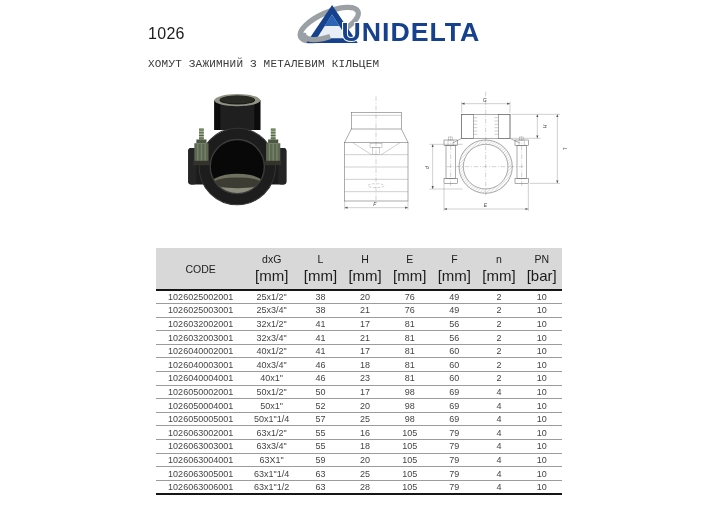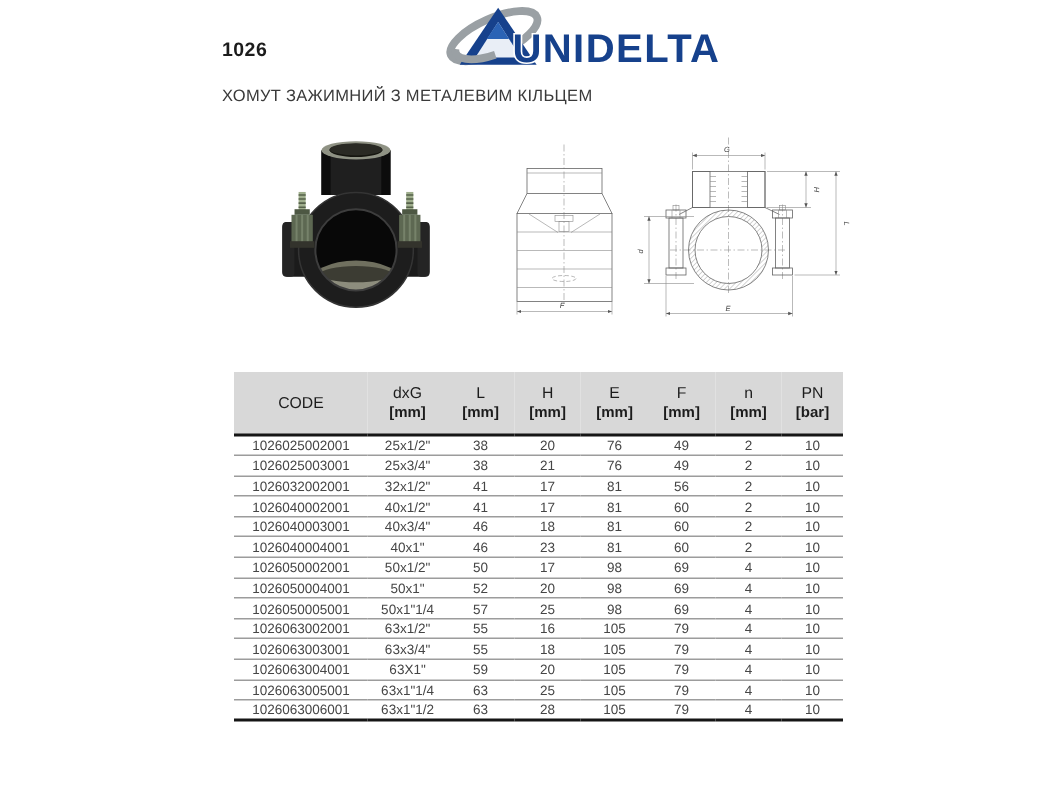--- a/index.html
+++ b/index.html
@@ -4,40 +4,40 @@
 <style>
   :root{
     --logo-blue:#16418c; --logo-gray:#9aa0a4; --header-bg:#d8d8d8;
     --line-dark:#151515; --row-line:#9c9c9c; --body-text:#454545; --draw:#646464;
   }
   *{box-sizing:border-box;}
   html,body{margin:0;padding:0;}
   body{width:704px;height:528px;background:#ffffff;position:relative;overflow:hidden;
        font-family:"Liberation Sans","DejaVu Sans",sans-serif;color:#1c1c1c;}
   .abs{position:absolute;}
-  #product-code{left:148px;top:25px;font-size:13px;font-weight:bold;letter-spacing:.3px;}
+  #product-code{left:148px;top:25px;font-size:16px;font-weight:normal;letter-spacing:.3px;}
   #logo{left:296px;top:4px;width:190px;height:44px;}
-  #subtitle{left:148px;top:58px;font-size:11px;color:#3a3a3a;letter-spacing:.2px;}
+  #subtitle{left:148px;top:58px;font-size:11px;color:#3a3a3a;letter-spacing:.2px;font-family:Liberation Mono, monospace;}
   #photo{left:165px;top:86px;width:148px;height:132px;}
   #view-side{left:332px;top:87px;width:88px;height:130px;}
   #view-section{left:420px;top:87px;width:160px;height:133px;}
   svg{display:block;}
   svg text{font-family:"Liberation Sans","DejaVu Sans",sans-serif;}
   .dim-label{font-style:italic;font-size:15px;fill:#4a4a4a;}
   .dline{stroke:var(--draw);stroke-width:1.6;fill:none;}
   .dthin{stroke:#8a8a8a;stroke-width:1.2;fill:none;}
   .cl{stroke:#8f8f8f;stroke-width:1.2;fill:none;stroke-dasharray:14 5 3 5;}
   
   #spec-table-wrap{left:156px;top:216px;width:406px;margin-top:32px;}
   table{width:100%;border-collapse:collapse;table-layout:fixed;border-bottom:2px solid var(--line-dark);}
   col.c-code{width:22%;} col.c-dxg{width:13%;} col.c-std{width:11%;} col.c-pn{width:10%;}
   thead th{background:var(--header-bg);height:42px;vertical-align:middle;
            font-weight:normal;font-size:10.5px;color:#1c1c1c;padding:0;
            border-bottom:2px solid var(--line-dark);}
-  thead .col-unit{font-size:10px;margin-top:2px;font-weight:bold;}
+  thead .col-unit{font-size:15px;margin-top:2px;}
   tbody td{height:13.6px;padding:0;text-align:center;font-size:9px;color:var(--body-text);
            white-space:nowrap;overflow:visible;}
   tbody tr + tr td{border-top:1px solid var(--row-line);}
 </style>
 </head>
 <body>
 
 <div class="abs" id="product-code">1026</div>
 
 <svg class="abs" id="logo" viewBox="0 0 200 46">
@@ -265,20 +265,30 @@
           <td>1026032002001</td>
           <td>32x1/2"</td>
           <td>41</td>
           <td>17</td>
           <td>81</td>
           <td>56</td>
           <td>2</td>
           <td>10</td>
         </tr>
         <tr>
+          <td>1026032003001</td>
+          <td>32x3/4"</td>
+          <td>41</td>
+          <td>21</td>
+          <td>81</td>
+          <td>56</td>
+          <td>2</td>
+          <td>10</td>
+        </tr>
+        <tr>
           <td>1026040002001</td>
           <td>40x1/2"</td>
           <td>41</td>
           <td>17</td>
           <td>81</td>
           <td>60</td>
           <td>2</td>
           <td>10</td>
         </tr>
         <tr>

